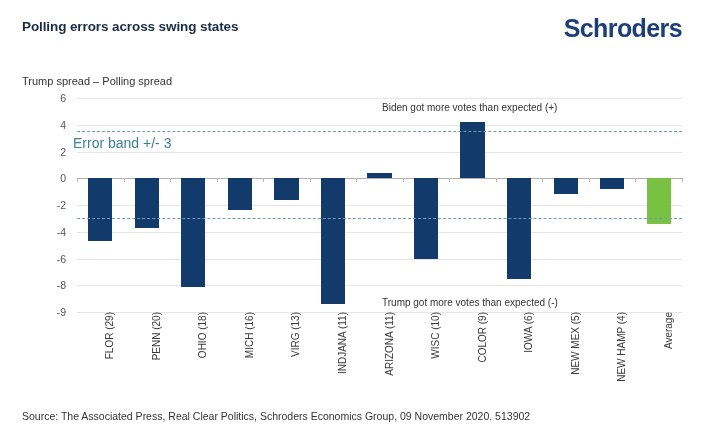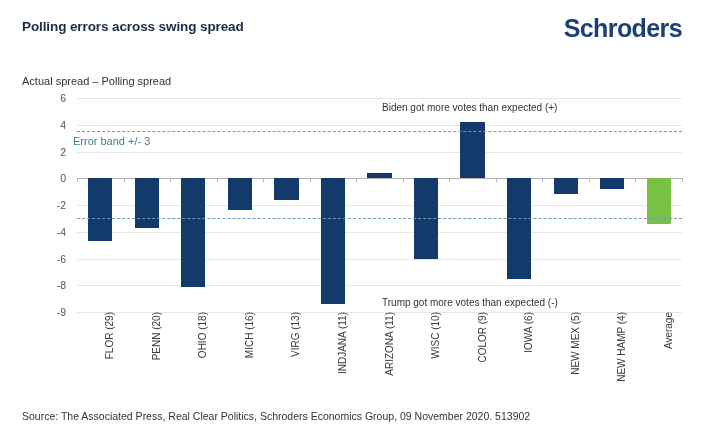--- a/index.html
+++ b/index.html
@@ -94,21 +94,21 @@
   }
   .band-line {
     position: absolute;
     left: 0;
     width: 605px;
     height: 0px;
     border-top: 1.6px dashed #6f9bb5;
   }
   .band-label {
     position: absolute;
-    font-size: 11px;
+    font-size: 14px;
     color: #3d7f96;
     white-space: nowrap;
   }
 
   .ytick {
     position: absolute;
     right: 616px;
     width: 40px;
     text-align: right;
     font-size: 10.5px;
@@ -157,24 +157,24 @@
     font-size: 10.5px;
     color: #333333;
     white-space: nowrap;
   }
 </style>
 </head>
 <body>
 
 <div class="page">
 
-  <div class="chart-title">Polling errors across swing spread</div>
+  <div class="chart-title">Polling errors across swing states</div>
   <div class="brand-logo">Schroders</div>
 
-  <div class="axis-caption">Actual spread – Polling spread</div>
+  <div class="axis-caption">Trump spread – Polling spread</div>
 
   <div class="plot-wrap">
     <div class="plot" id="plot">
         <div class="gridline" style="top: 0px;"></div>
         <div class="ytick" style="top: 0px;">6</div>
         <div class="gridline" style="top: 26.75px;"></div>
         <div class="ytick" style="top: 26.75px;">4</div>
         <div class="gridline" style="top: 53.5px;"></div>
         <div class="ytick" style="top: 53.5px;">2</div>
         <div class="zeroline" style="top: 80.25px;"></div>

